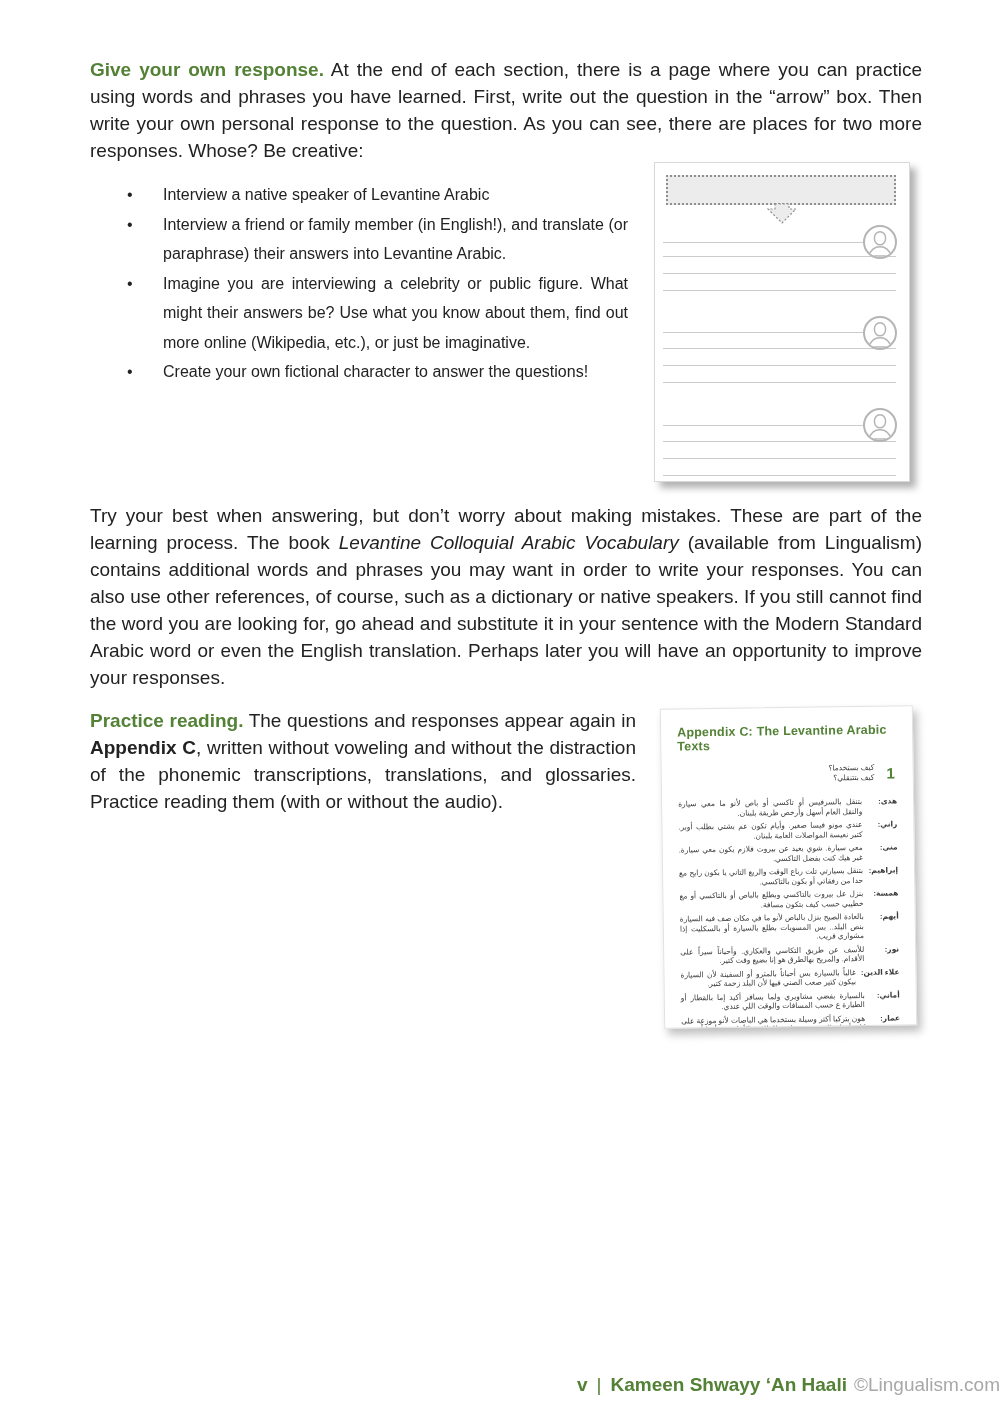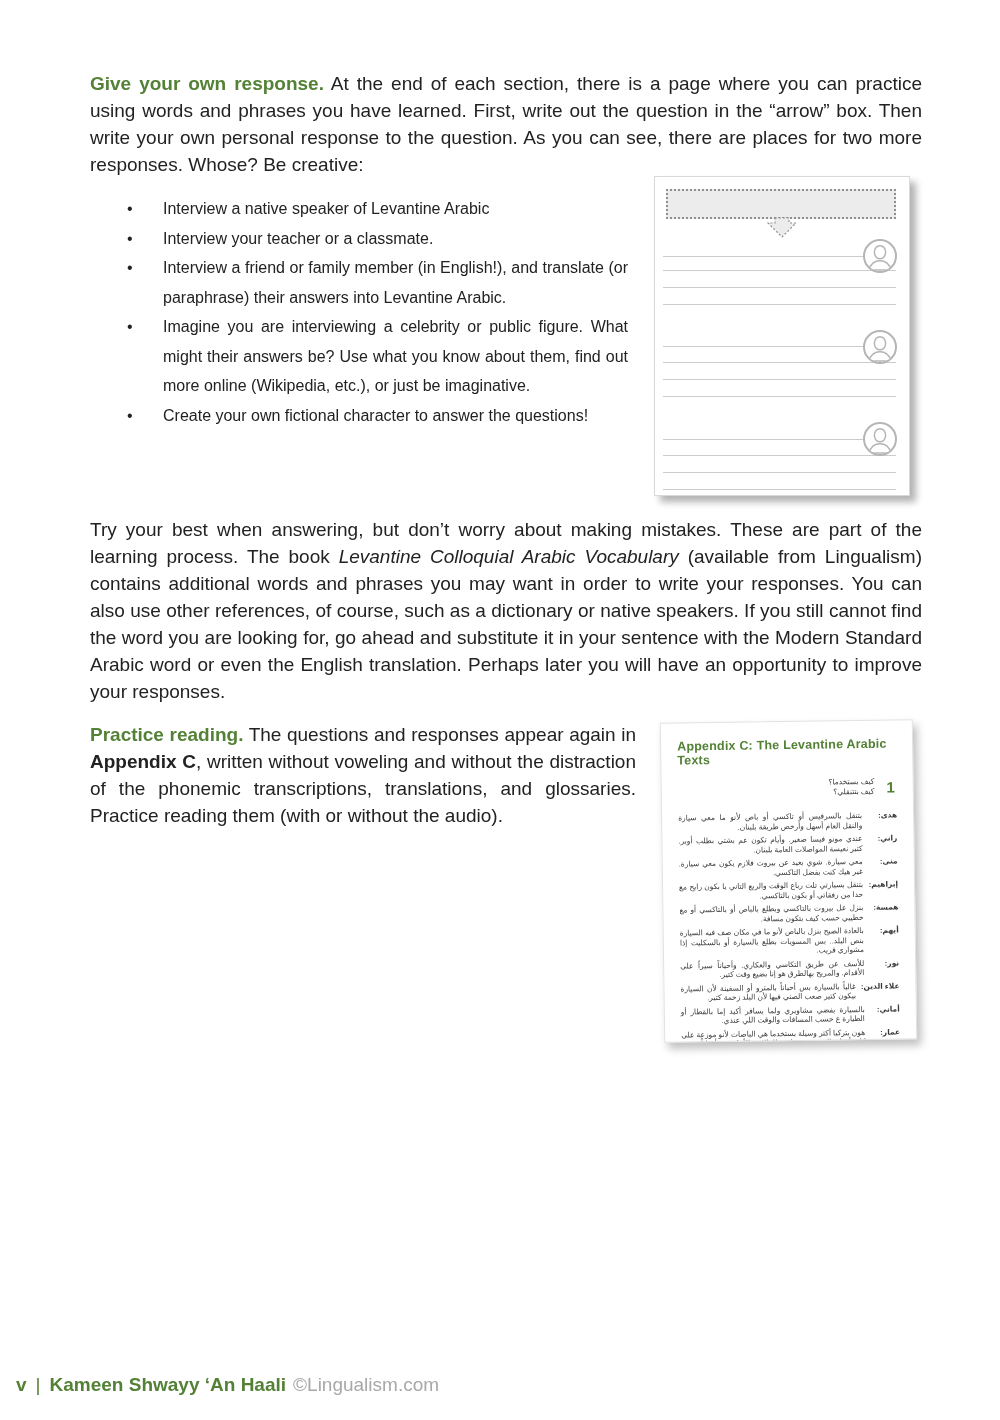--- a/index.html
+++ b/index.html
@@ -1,18 +1,18 @@
 <!DOCTYPE html>
 <html><head>
 <meta charset="utf-8">
 <style>
   html,body{margin:0;padding:0;background:#ffffff;}
   body{width:1000px;height:1420px;position:relative;font-family:"Liberation Sans","DejaVu Sans",sans-serif;}
   .sheet{position:absolute;inset:0;background:#ffffff;overflow:hidden;}
-  .content{padding:70px 78px 0 90px;}
+  .content{padding:56px 78px 0 90px;}
   .para{font-size:19px;line-height:27px;color:#222222;text-align:justify;margin:0 0 16px 0;}
   .lead{color:#538135;font-weight:700;}
   .boldtxt{font-weight:700;}
   .ital{font-style:italic;}
 
   
   .list-block{margin:0 0 6px 0;}
   ul.bullets{list-style:none;margin:0;padding:0;font-size:16px;line-height:29.5px;color:#222222;text-align:justify;}
   ul.bullets li{position:relative;padding-left:73px;}
   ul.bullets li::before{content:"\2022";position:absolute;left:37px;top:0;color:#222222;}
@@ -34,21 +34,21 @@
   .apx-header-ar{font-size:7.5px;line-height:10px;color:#3a3a3a;text-align:right;}
   .apx-entries{direction:rtl;display:flex;flex-direction:column;gap:4px;font-size:7.5px;line-height:9.5px;color:#3a3a3a;}
   .apx-row{display:flex;gap:5px;}
   .apx-name{font-weight:700;min-width:30px;white-space:nowrap;}
   .apx-text{flex:1;text-align:justify;}
 
   .practice-block::after{content:"";display:block;clear:both;}
   .list-block::after{content:"";display:block;clear:both;}
 
   
-  .footer{position:absolute;left:16px;right:0;bottom:24px;text-align:left;font-size:19px;}
+  .footer{position:absolute;left:16px;right:0;bottom:24px;text-align:right;font-size:19px;}
   .f-num{color:#538135;font-weight:700;}
   .f-sep{color:#538135;margin:0 9px;}
   .f-title{color:#538135;font-weight:700;}
   .f-copy{color:#a8a8a8;margin-left:7px;}
 </style>
 </head>
 <body>
 
 <div class="sheet">
   <div class="content">
@@ -95,21 +95,20 @@
             <svg width="30" height="30" viewBox="0 0 32 32">
                 <ellipse cx="16" cy="12" rx="6" ry="7" fill="none" stroke="#b5b5b5" stroke-width="1.6"></ellipse>
                 <path d="M4 31 q3 -10 12 -10 q9 0 12 10 z" fill="#ffffff" stroke="#b5b5b5" stroke-width="1.6"></path>
               </svg>
           </div>
         </div>
       </div>
 
       <ul class="bullets">
         <li>Interview a native speaker of Levantine Arabic</li>
-        <li>Interview your teacher or a classmate.</li>
         <li>Interview a friend or family member (in English!), and translate (or paraphrase) their answers into Levantine Arabic.</li>
         <li>Imagine you are interviewing a celebrity or public figure. What might their answers be? Use what you know about them, find out more online (Wikipedia, etc.), or just be imaginative.</li>
         <li>Create your own fictional character to answer the questions!</li>
       </ul>
     </div>
 
     <p class="para"><span>Try your best when answering, but don’t worry about making mistakes. These are part of the learning process. The book </span><span class="ital">Levantine Colloquial Arabic Vocabulary</span><span> (available from Lingualism) contains additional words and phrases you may want in order to write your responses. You can also use other references, of course, such as a dictionary or native speakers. If you still cannot find the word you are looking for, go ahead and substitute it in your sentence with the Modern Standard Arabic word or even the English translation. Perhaps later you will have an opportunity to improve your responses.</span></p>
 
     <div class="practice-block">
 

